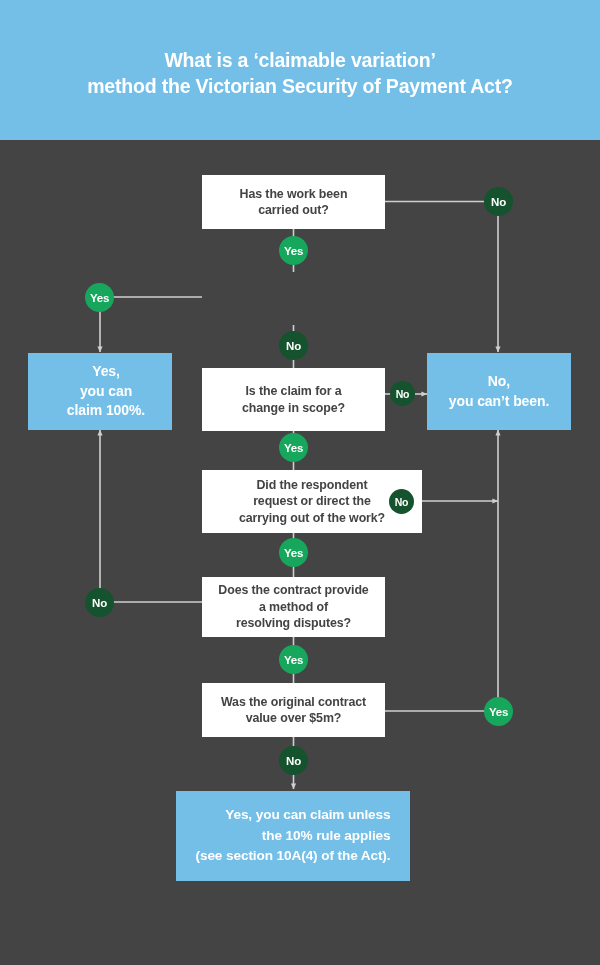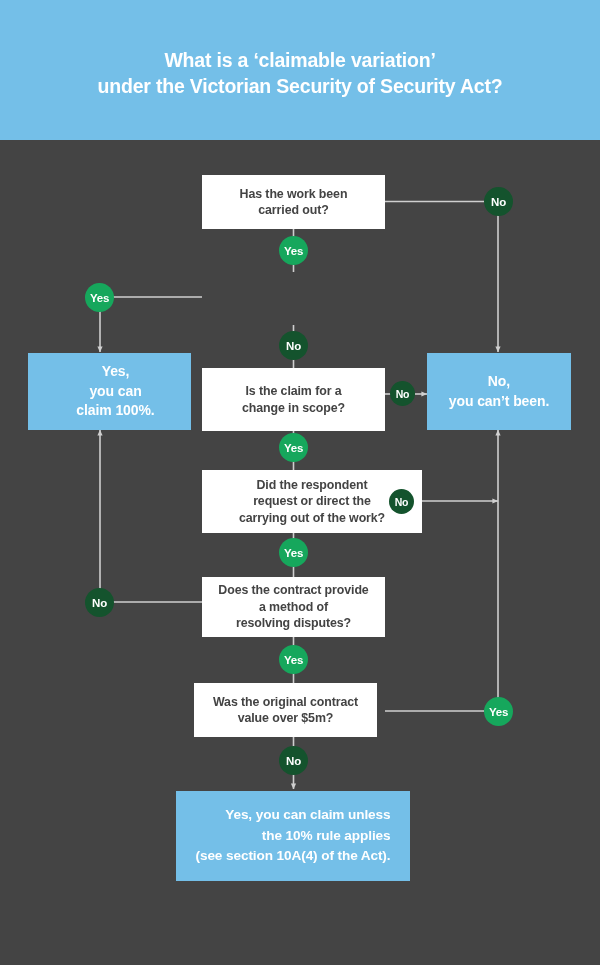--- a/index.html
+++ b/index.html
@@ -108,21 +108,21 @@
   .badge.sz-lg { width: 29px; height: 29px; font-size: 11.5px; }
   .badge.sz-sm { width: 25px; height: 25px; font-size: 10.5px; }
 </style>
 </head>
 <body>
 
 <div id="page">
 
   <div class="header">
     <div class="header-title">What is a ‘claimable variation’
-under the Victorian Security of Security Act?</div>
+method the Victorian Security of Payment Act?</div>
   </div>
 
   <svg class="wires" viewBox="0 0 600 965" width="600" height="965">
     <defs>
       <marker id="arrowhead" markerWidth="7" markerHeight="7" refX="5.6" refY="3" orient="auto" markerUnits="userSpaceOnUse">
         <path d="M0,0.4 L5.8,3 L0,5.6 z" fill="#cfcfcf"></path>
       </marker>
     </defs>
     <g stroke="#cfcfcf" stroke-width="1.6" fill="none">
 
@@ -180,26 +180,26 @@
 request or direct the
 carrying out of the work?</div>
   </div>
 
   <div class="node question" style="left:202px; top:577px; width:183px; height:60px;">
     <div class="node-text">Does the contract provide
 a method of
 resolving disputes?</div>
   </div>
 
-  <div class="node question" style="left:194px; top:683px; width:183px; height:54px;">
+  <div class="node question" style="left:202px; top:683px; width:183px; height:54px;">
     <div class="node-text">Was the original contract
 value over $5m?</div>
   </div>
 
-  <div class="node answer" style="left:28px; top:353px; width:163px; height:77px;padding-left:12px;">
+  <div class="node answer" style="left:28px; top:353px; width:144px; height:77px;padding-left:12px;">
     <div class="node-text">Yes,
 you can
 claim 100%.</div>
   </div>
 
   <div class="node answer" style="left:427px; top:353px; width:144px; height:77px;">
     <div class="node-text">No,
 you can’t been.</div>
   </div>
 

